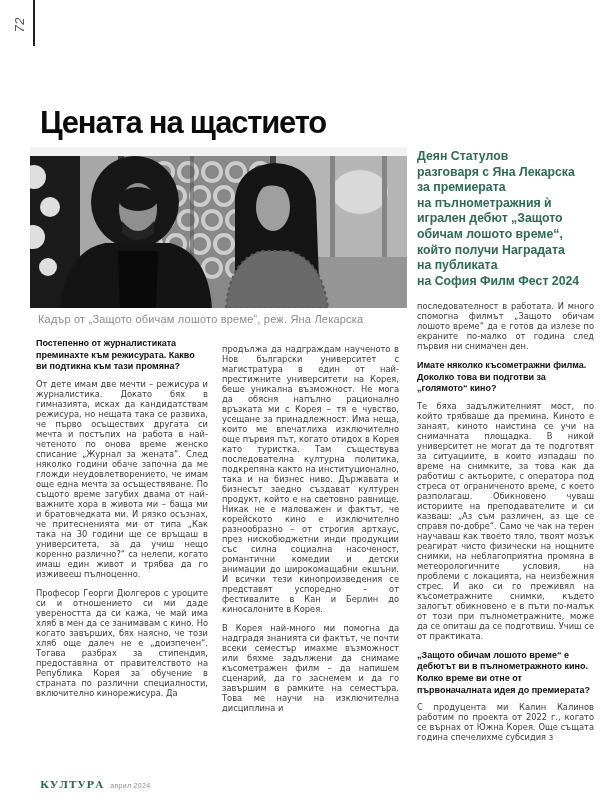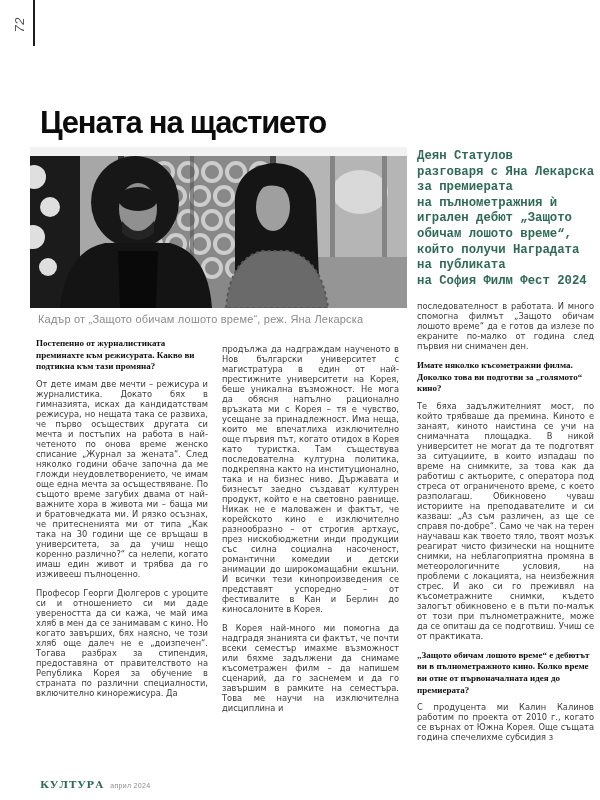--- a/index.html
+++ b/index.html
@@ -26,31 +26,31 @@
   
   .photo{position:absolute;left:30px;top:147px;width:377px;height:161px;background:#bdbdbd;overflow:hidden;}
   .photo svg{display:block;}
   .caption{
     position:absolute;left:38px;top:313px;width:360px;
     font-size:11px;color:#8a8a8a;letter-spacing:.2px;
   }
   
   .standfirst{
     position:absolute;left:417px;top:149px;width:180px;
-    font-family:Liberation Mono, monospace;
+    font-family:Liberation Sans, sans-serif;
     font-weight:bold;font-size:12.3px;line-height:15.6px;
     white-space:pre-line;
   }
   
   .col{position:absolute;width:172px;}
   .col-1{left:36px;top:338px;}
   .col-2{left:222px;top:344px;width:177px;}
   .col-3{left:417px;top:301px;width:177px;}
   .question{
-    font-family:Liberation Serif, serif;
+    font-family:Liberation Sans, sans-serif;
     font-weight:bold;font-size:9px;line-height:11.6px;color:#101010;
     margin:0 0 6px 0;text-align:left;
   }
   .para{
     font-family:"DejaVu Sans","Liberation Sans",sans-serif;
     font-size:8.3px;line-height:10px;color:#3a3a3a;
     margin:0 0 9px 0;text-align:justify;
   }
   
   .footer{position:absolute;left:40px;top:779px;display:flex;align-items:baseline;gap:6px;}
@@ -164,21 +164,21 @@
   <div class="col col-2">
     <p class="para">продължа да надграждам наученото в Нов български университет с магистратура в един от най-престижните университети на Корея, беше уникална възможност. Не мога да обясня напълно рационално връзката ми с Корея – тя е чувство, усещане за принадлежност. Има неща, които ме впечатлиха изключително още първия път, когато отидох в Корея като туристка. Там съществува последователна културна политика, подкрепяна както на институционално, така и на бизнес ниво. Държавата и бизнесът заедно създават културен продукт, който е на световно равнище. Никак не е маловажен и фактът, че корейското кино е изключително разнообразно – от строгия артхаус, през нискобюджетни инди продукции със силна социална насоченост, романтични комедии и детски анимации до широкомащабни екшъни. И всички тези кинопроизведения се представят успоредно – от фестивалите в Кан и Берлин до киносалоните в Корея.</p>
     <p class="para">В Корея най-много ми помогна да надградя знанията си фактът, че почти всеки семестър имахме възможност или бяхме задължени да снимаме късометражен филм – да напишем сценарий, да го заснемем и да го завършим в рамките на семестъра. Това ме научи на изключителна дисциплина и</p>
   </div>
 
   <div class="col col-3">
     <p class="para">последователност в работата. И много спомогна филмът „Защото обичам лошото време“ да е готов да излезе по екраните по-малко от година след първия ни снимачен ден.</p>
     <p class="question">Имате няколко късометражни филма. Доколко това ви подготви за „голямото“ кино?</p>
     <p class="para">Те бяха задължителният мост, по който трябваше да премина. Киното е занаят, киното наистина се учи на снимачната площадка. В никой университет не могат да те подготвят за ситуациите, в които изпадаш по време на снимките, за това как да работиш с актьорите, с оператора под стреса от ограниченото време, с което разполагаш. Обикновено чуваш историите на преподавателите и си казваш: „Аз съм различен, аз ще се справя по-добре“. Само че чак на терен научаваш как твоето тяло, твоят мозък реагират чисто физически на нощните снимки, на неблагоприятна промяна в метеорологичните условия, на проблеми с локацията, на неизбежния стрес. И ако си го преживял на късометражните снимки, където залогът обикновено е в пъти по-малък от този при пълнометражните, може да се опиташ да се подготвиш. Учиш се от практиката.</p>
     <p class="question">„Защото обичам лошото време“ е дебютът ви в пълнометражното кино. Колко време ви отне от първоначалната идея до премиерата?</p>
-    <p class="para">С продуцента ми Калин Калинов работим по проекта от 2010 г., когато се върнах от Южна Корея. Още същата година спечелихме субсидия з</p>
+    <p class="para">С продуцента ми Калин Калинов работим по проекта от 2022 г., когато се върнах от Южна Корея. Още същата година спечелихме субсидия з</p>
   </div>
 
   <div class="footer">
     <span class="mag" style="color: rgb(47, 106, 85);">КУЛТУРА</span>
     <span class="issue">април 2024</span>
   </div>
 
 </div>
 
 </body></html>

